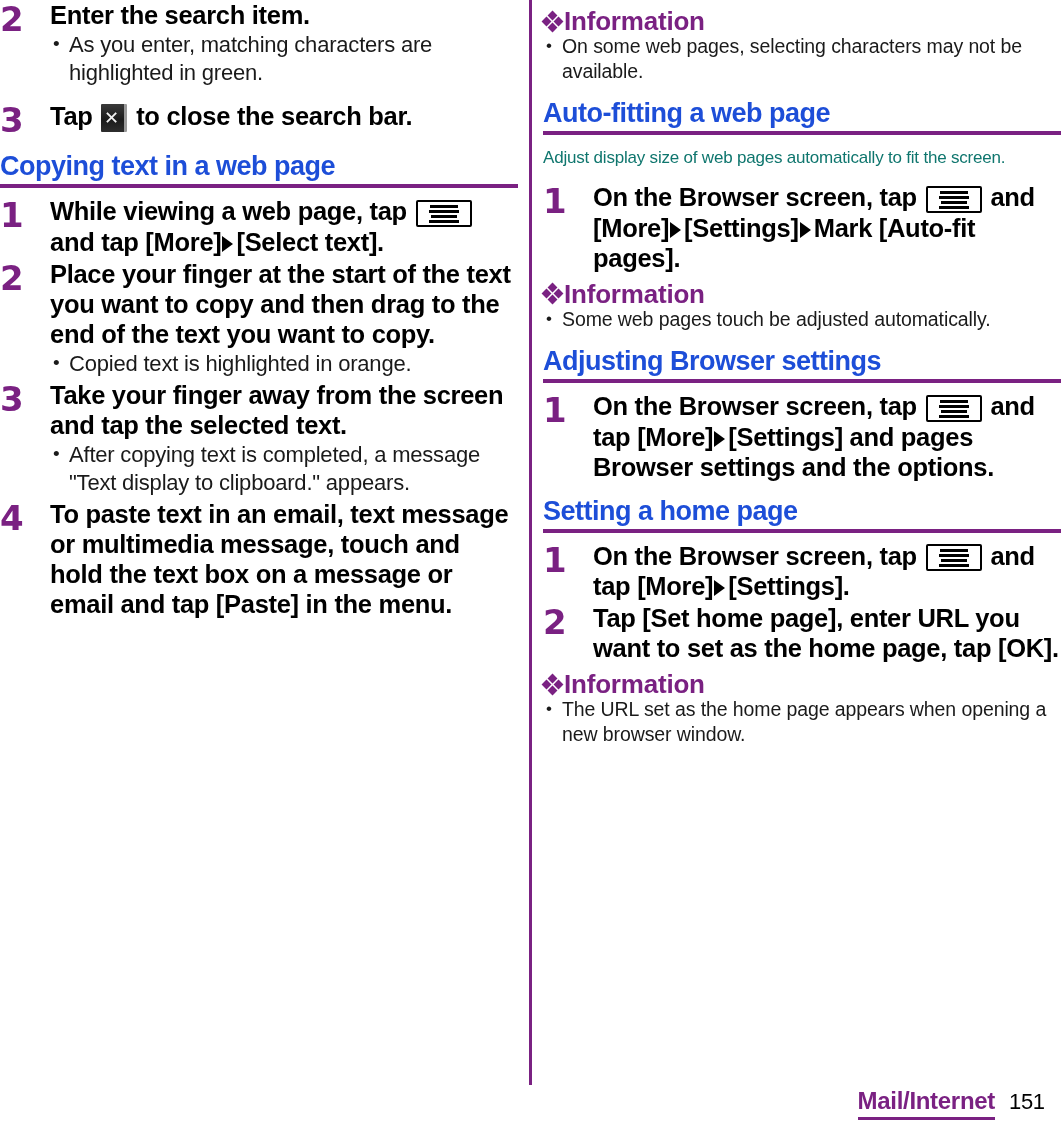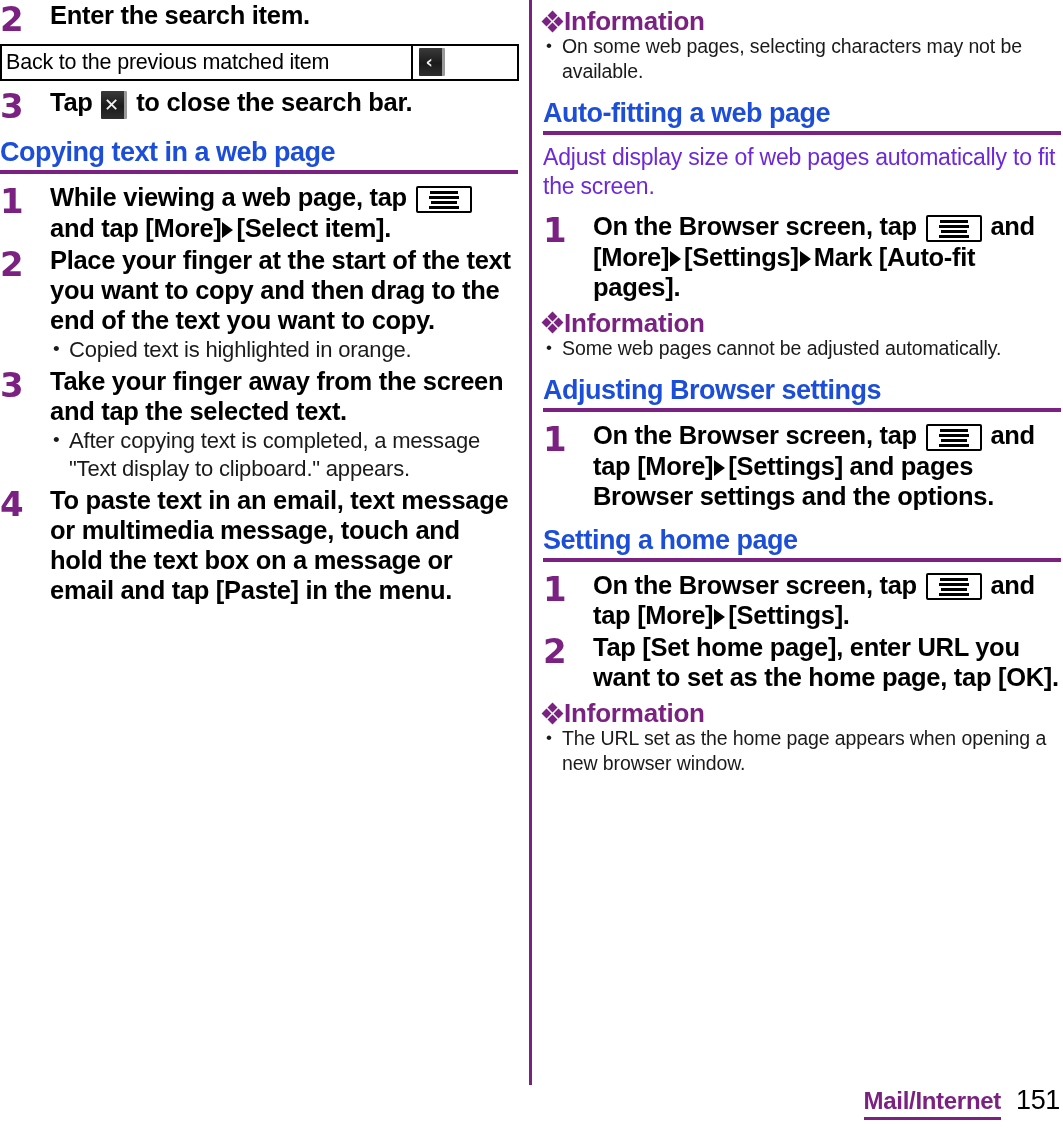--- a/index.html
+++ b/index.html
@@ -148,24 +148,24 @@
   .info-list li::before {
     content: "\2022";
     position: absolute;
     left: 3px;
     top: -1px;
     font-size: 17px;
   }
 
   
   .para {
-    font-size: 23px;
+    font-size: 17px;
     line-height: 29px;
     letter-spacing: -0.2px;
-    color: #6d28d9;
+    color: #0f766e;
     margin: 2px 0 10px 0;
   }
 
   
   table.key-table {
     border-collapse: collapse;
     width: 517px;
     margin: 8px 0 6px 0;
     table-layout: fixed;
   }
@@ -236,64 +236,59 @@
 
   
   .footer {
     position: absolute;
     bottom: 10px;
     right: 0px;
     display: flex;
     align-items: baseline;
     justify-content: flex-end;
     width: 906px;
-    padding-right: 2px;
+    padding-right: 8px;
   }
   .footer-chapter {
     color: #7a2182;
     font-weight: bold;
     font-size: 24px;
     border-bottom: 3px solid #7a2182;
     padding-bottom: 2px;
     letter-spacing: -0.3px;
   }
   .footer-page {
-    font-size: 27px;
+    font-size: 22px;
     color: #000;
     margin-left: 14px;
     letter-spacing: -0.3px;
     min-width: 46px;
-    text-align: center;
+    text-align: left;
   }
 </style>
 </head>
 <body>
 
 <div class="page">
   <div class="columns">
 
     <div class="col-left">
 
       <div class="step">
         <div class="step-num">2</div>
         <div class="step-body">
           <div class="step-title">Enter the search item.</div>
+          <ul class="sub-list">
+            <li>As you enter, matching characters are highlighted in green.</li>
+          </ul>
         </div>
       </div>
 
       <table class="key-table">
         <tbody>
-          <tr>
-            <td class="kt-label">Back to the previous matched item</td>
-            <td class="kt-icon">
-              <span class="ikey">
-                <span>‹</span>
-              </span>
-            </td>
-          </tr>
         </tbody>
       </table>
 
       <div class="step">
         <div class="step-num">3</div>
         <div class="step-body">
           <div class="step-title">
             <span>Tap</span>
             <span class="ikey">
               <span>✕</span>
@@ -309,21 +304,21 @@
         <div class="step-num">1</div>
         <div class="step-body">
           <div class="step-title">
             <span>While viewing a web page, tap</span>
             <span class="menu-key">
               <i></i>
               <i></i>
               <i></i>
               <i></i>
             </span>
-            <span>and tap [More]</span><span class="arrow-tri"></span><span>[Select item].</span>
+            <span>and tap [More]</span><span class="arrow-tri"></span><span>[Select text].</span>
           </div>
         </div>
       </div>
 
       <div class="step">
         <div class="step-num">2</div>
         <div class="step-body">
           <div class="step-title">Place your finger at the start of the text you want to copy and then drag to the end of the text you want to copy.</div>
           <ul class="sub-list">
             <li>Copied text is highlighted in orange.</li>
@@ -386,21 +381,21 @@
       <div class="info-head">
         <span class="orn">
           <i class="a"></i>
             <i class="b"></i>
             <i class="c"></i>
             <i class="d"></i>
         </span>
         <span>Information</span>
       </div>
       <ul class="info-list">
-        <li>Some web pages cannot be adjusted automatically.</li>
+        <li>Some web pages touch be adjusted automatically.</li>
       </ul>
 
       <div class="section-head">Adjusting Browser settings</div>
 
       <div class="step">
         <div class="step-num">1</div>
         <div class="step-body">
           <div class="step-title">
             <span>On the Browser screen, tap</span>
             <span class="menu-key">

